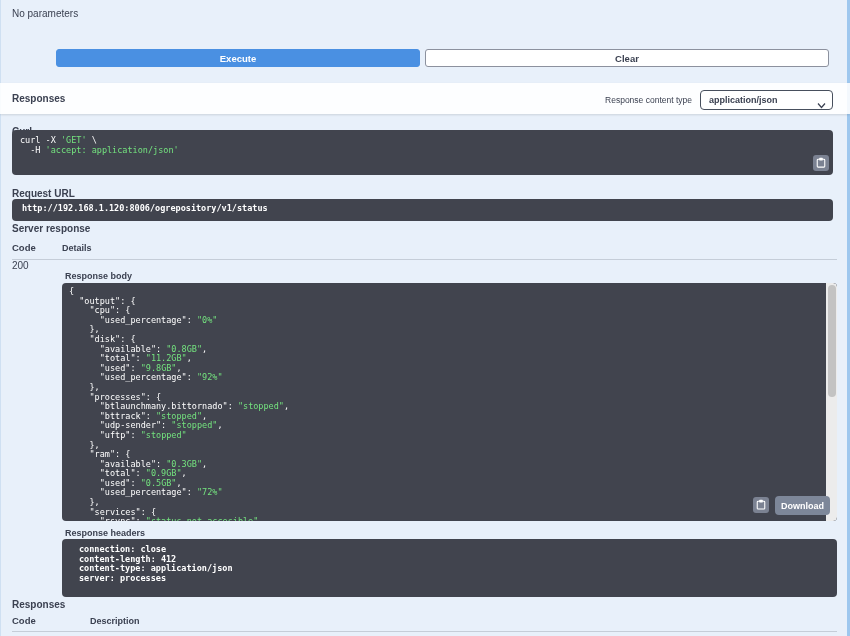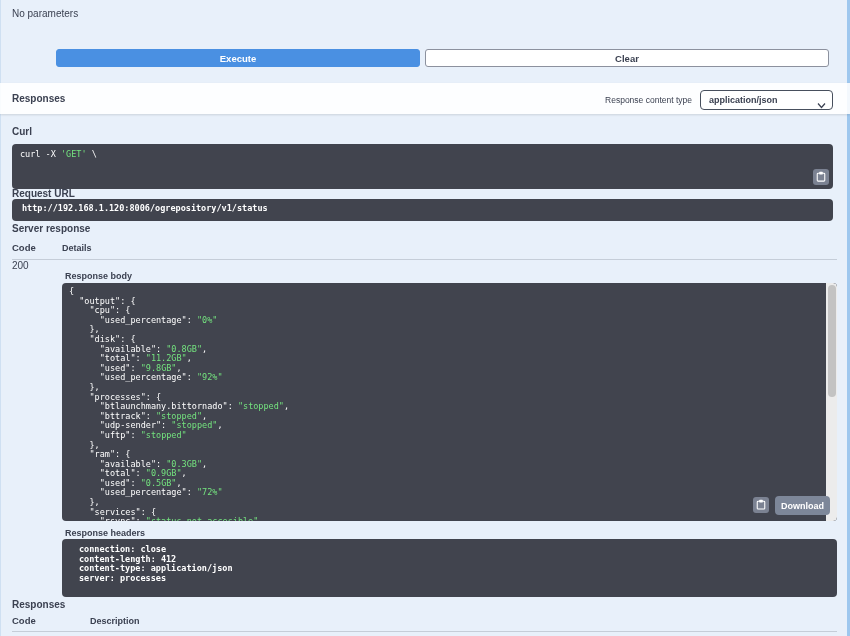--- a/index.html
+++ b/index.html
@@ -29,21 +29,21 @@
                padding:0 20px 0 8px; appearance:none; -webkit-appearance:none; }
   .ct-chevron { position:absolute; right:7px; top:6px; pointer-events:none; }
 
   .code-block { position:absolute; background:#41444e; border-radius:4px; }
   .mono { font-family:"DejaVu Sans Mono", "Liberation Mono", monospace; }
   .code-line { white-space:pre; }
   .tok-p { color:#ffffff; }
   .tok-s { color:#74e37f; }
 
   .curl-label { position:absolute; left:12px; top:126px; }
-  .curl-block { left:12px; top:144px; width:821px; height:45px; }
+  .curl-block { left:12px; top:130px; width:821px; height:45px; }
   .curl-code { padding:5px 0 0 8px; font-size:8.5px; line-height:10px; }
 
   .copy-btn { position:absolute; width:16px; height:16px; background:#7b8292; border-radius:3px;
               display:flex; align-items:center; justify-content:center; cursor:pointer; }
   .curl-copy { right:4px; bottom:4px; }
 
   .requrl-label { position:absolute; left:12px; top:188px; }
   .requrl-block { left:12px; top:199px; width:821px; height:22px; }
   .requrl-text { font-size:8.5px; line-height:18px; font-weight:bold; color:#fff; padding-left:10px; }
 
@@ -98,20 +98,21 @@
             <polyline points="1,1.5 4.5,5.5 8,1.5" fill="none" stroke="#3b4151" stroke-width="1.2"></polyline>
           </svg>
       </span>
     </div>
   </div>
 
   <div class="curl-label label-sm">Curl</div>
   <div class="code-block curl-block">
     <div class="curl-code mono">
         <div class="code-line"><span class="tok-p">curl -X </span><span class="tok-s">'GET'</span><span class="tok-p"> \</span></div>
+        <div class="code-line"><span class="tok-p">  -H </span><span class="tok-s">'accept: application/json'</span></div>
       </div>
     <div class="copy-btn curl-copy">
       <span>
         <svg width="10" height="11" viewBox="0 0 12 13">
             <rect x="1.5" y="2.5" width="9" height="9.5" rx="1" fill="none" stroke="#fff" stroke-width="1.3"></rect>
             <rect x="4" y="0.8" width="4" height="3.2" rx="0.6" fill="#fff"></rect>
           </svg>
       </span>
     </div>
   </div>

